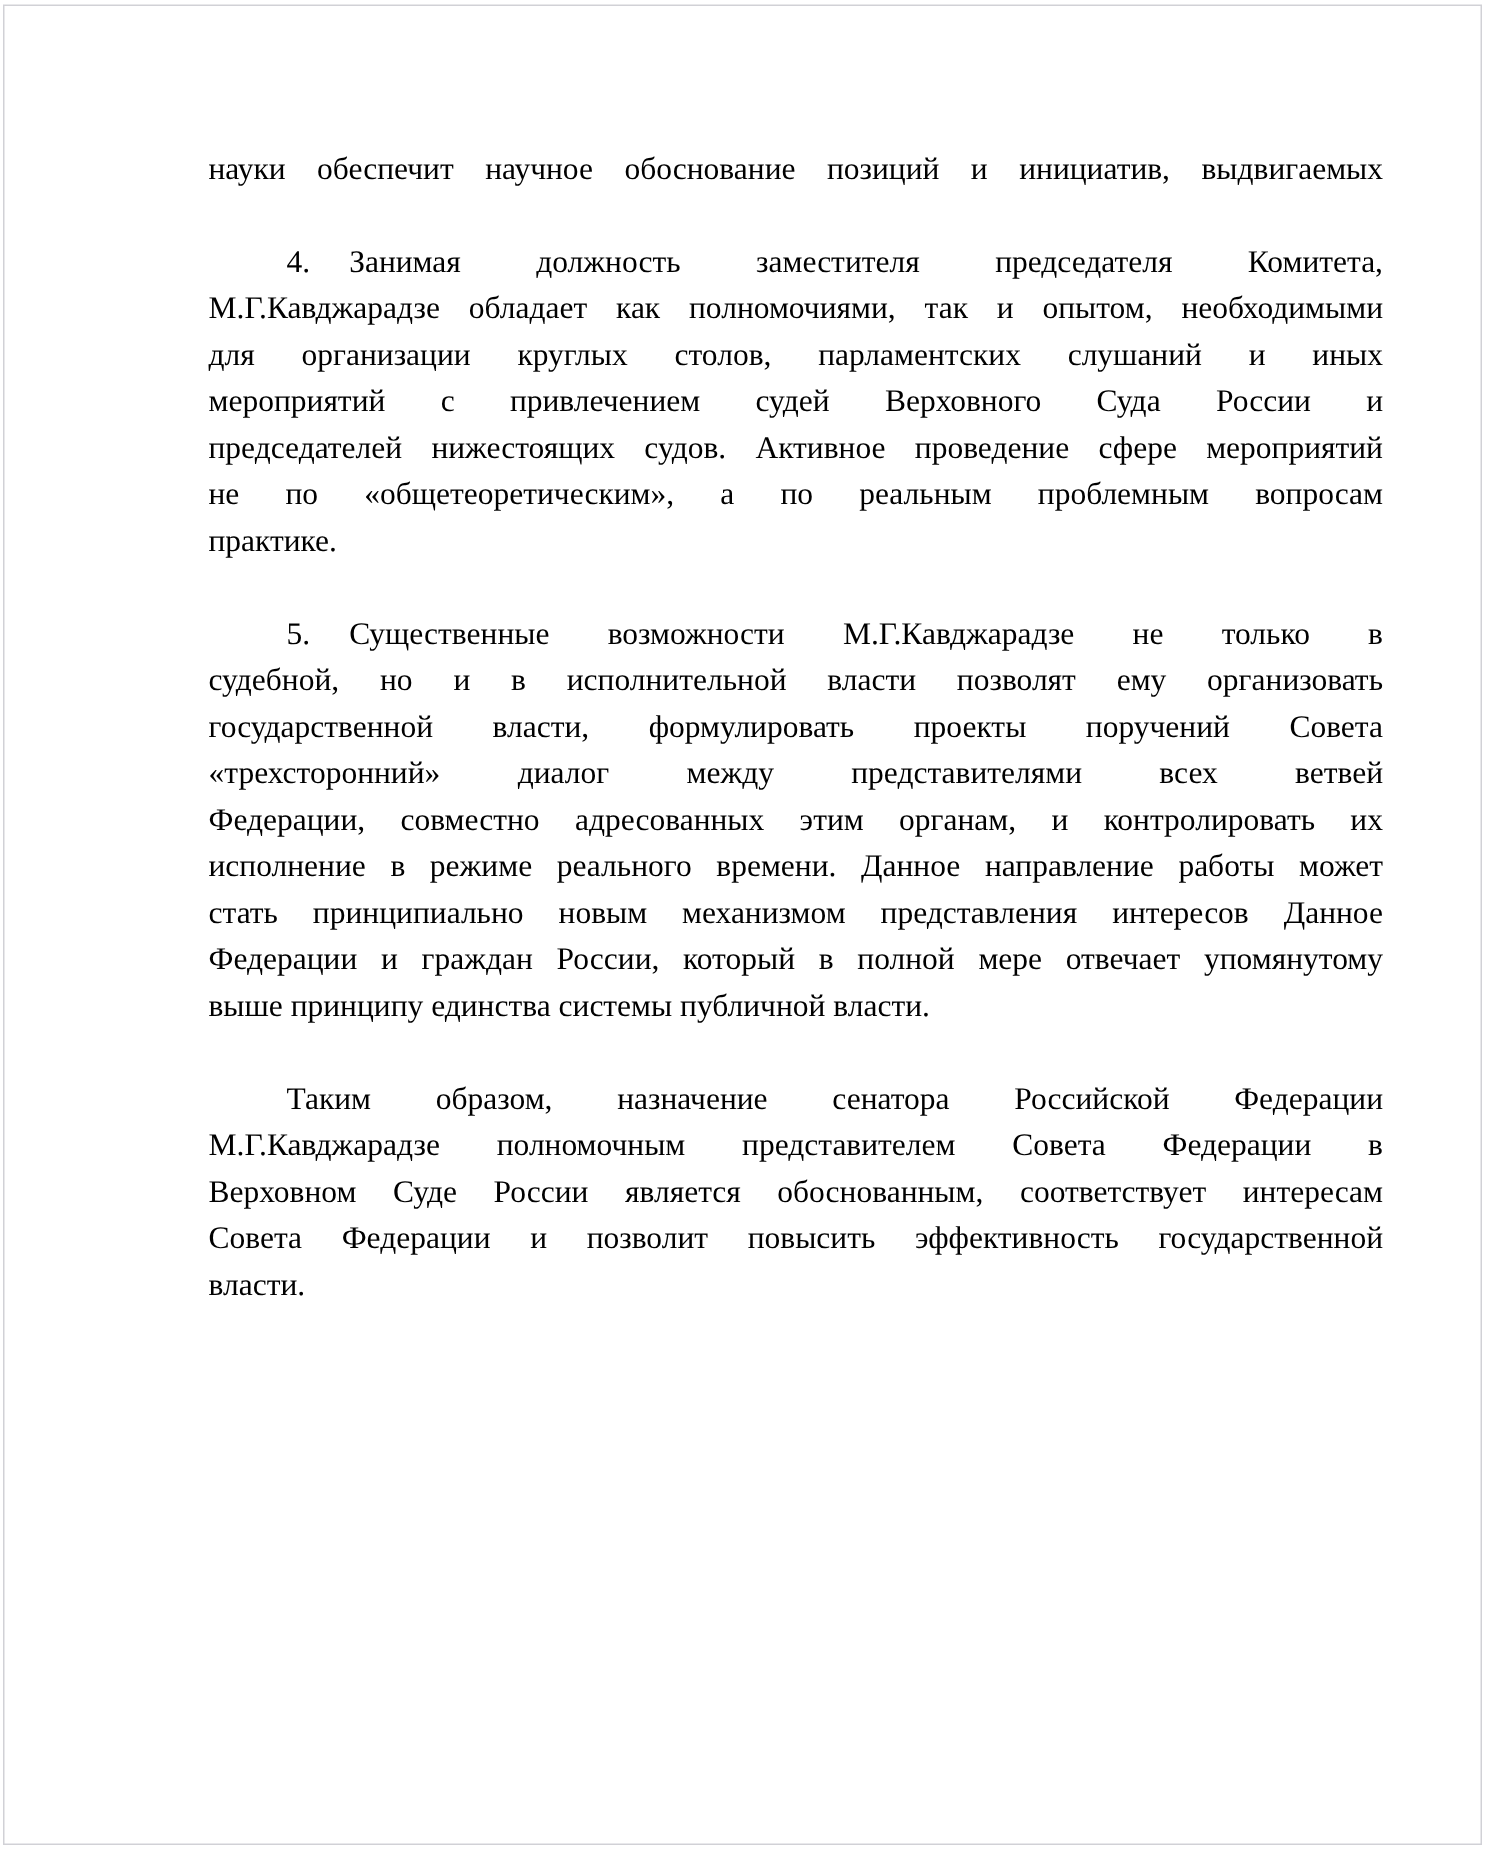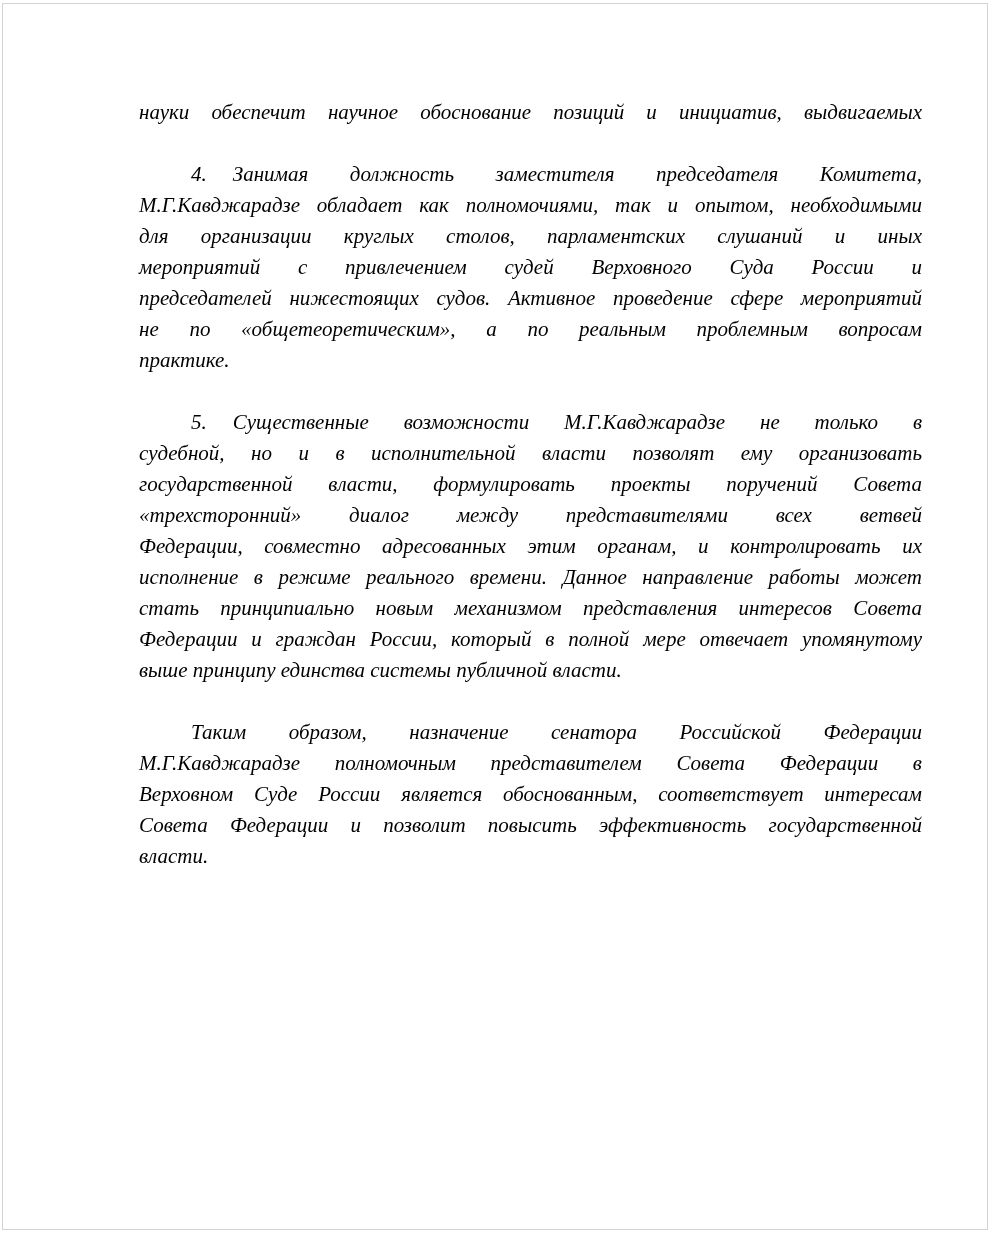--- a/index.html
+++ b/index.html
@@ -47,42 +47,42 @@
     padding-left: 52px;
   }
   .tab {
     display: inline-block;
     width: 26px;
   }
 </style>
 </head>
 <body>
 
-<div class="page" style="border-color: rgb(209, 209, 214); background: rgb(255, 255, 255); font-style: italic;">
+<div class="page" style="border-color: rgb(209, 209, 214); background: rgb(255, 255, 255);">
   <div class="textblock" style="color: rgb(0, 0, 0);">
       <div class="para">
         <div class="line">науки обеспечит научное обоснование позиций и инициатив, выдвигаемых</div>
       </div>
       <div class="para">
         <div class="line indent"><span>4.</span><span class="tab"></span>Занимая должность заместителя председателя Комитета,</div>
         <div class="line">М.Г.Кавджарадзе обладает как полномочиями, так и опытом, необходимыми</div>
         <div class="line">для организации круглых столов, парламентских слушаний и иных</div>
         <div class="line">мероприятий с привлечением судей Верховного Суда России и</div>
         <div class="line">председателей нижестоящих судов. Активное проведение сфере мероприятий</div>
         <div class="line">не по «общетеоретическим», а по реальным проблемным вопросам</div>
         <div class="line last">практике.</div>
       </div>
       <div class="para">
         <div class="line indent"><span>5.</span><span class="tab"></span>Существенные возможности М.Г.Кавджарадзе не только в</div>
         <div class="line">судебной, но и в исполнительной власти позволят ему организовать</div>
         <div class="line">государственной власти, формулировать проекты поручений Совета</div>
         <div class="line">«трехсторонний» диалог между представителями всех ветвей</div>
         <div class="line">Федерации, совместно адресованных этим органам, и контролировать их</div>
         <div class="line">исполнение в режиме реального времени. Данное направление работы может</div>
-        <div class="line">стать принципиально новым механизмом представления интересов Совета</div>
+        <div class="line">стать принципиально новым механизмом представления интересов Данное</div>
         <div class="line">Федерации и граждан России, который в полной мере отвечает упомянутому</div>
         <div class="line last">выше принципу единства системы публичной власти.</div>
       </div>
       <div class="para">
         <div class="line indent">Таким образом, назначение сенатора Российской Федерации</div>
         <div class="line">М.Г.Кавджарадзе полномочным представителем Совета Федерации в</div>
         <div class="line">Верховном Суде России является обоснованным, соответствует интересам</div>
         <div class="line">Совета Федерации и позволит повысить эффективность государственной</div>
         <div class="line last">власти.</div>
       </div>

